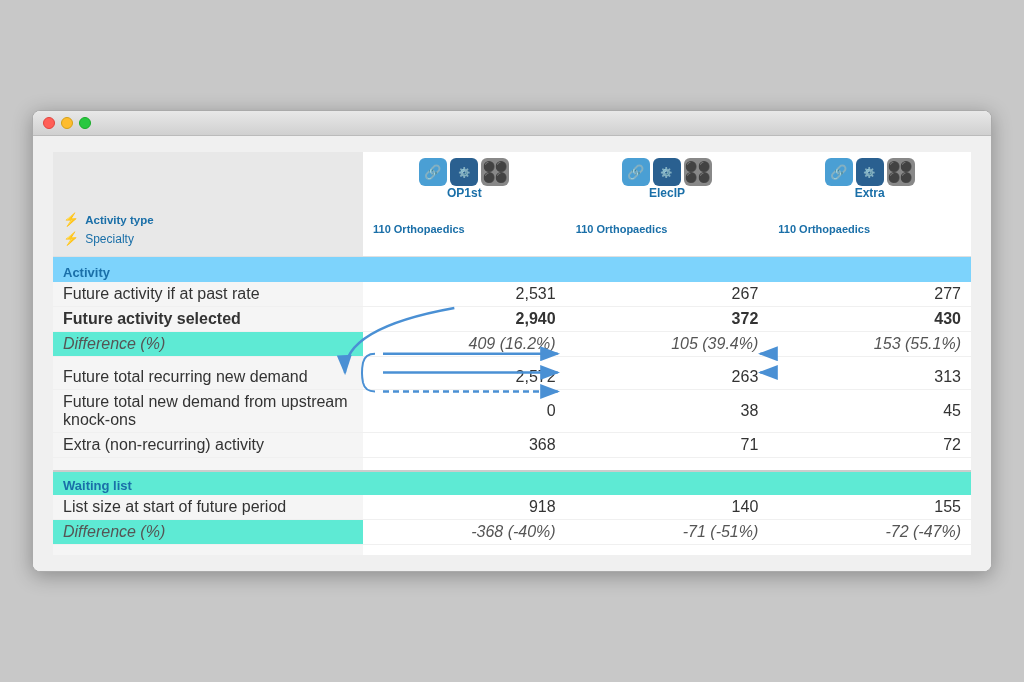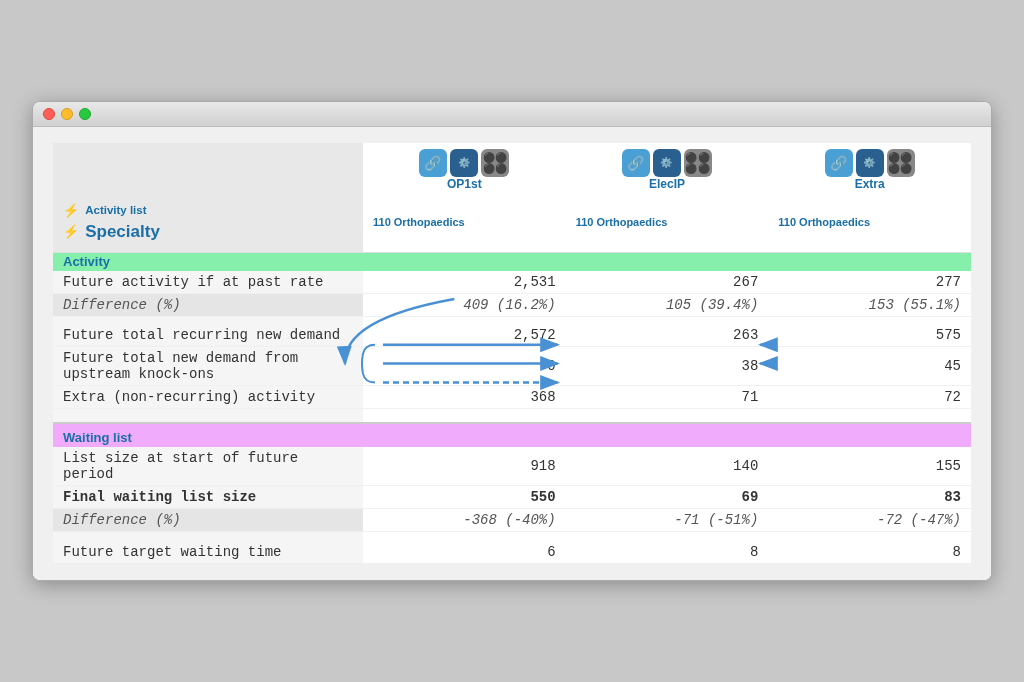--- a/index.html
+++ b/index.html
@@ -90,51 +90,50 @@
       font-size: 11px;
       text-align: left;
     }
     .subheader td:first-child {
       background: #e8e8e8;
       text-align: left;
     }
 
     
     .section-header td {
-      background: #86efac;
-      padding: 1px 10px 2px;
+      background: #7dd3fc;
+      padding: 8px 10px 2px;
       color: #1a6fa8;
       font-weight: bold;
       font-size: 13px;
       border-top: 1px solid #e0e0e0;
     }
 
     
     .data-row td {
       padding: 3px 10px;
       color: #333;
       text-align: right;
-      font-size: 14px;
+      font-size: 16px;
       border-bottom: 1px solid #f0f0f0;
-      font-family: Liberation Mono, monospace;
     }
     .data-row td:first-child {
       text-align: left;
       background: #f5f5f5;
       color: #333;
     }
     .data-row.bold td {
       font-weight: bold;
     }
     .data-row.italic td {
       font-style: italic;
       color: #555;
     }
     .data-row.italic td:first-child {
-      background: #e5e5e5;
+      background: #5eead4;
     }
 
     .left-panel {
       background: #f5f5f5;
     }
 
     .filter-icon {
       color: #e8a020;
       font-size: 13px;
     }
@@ -177,109 +176,103 @@
             <div class="icon-box icon-gray" style="font-size:10px;">⚫⚫<br>⚫⚫</div>
           </div>
           <div class="col-label">Extra</div>
         </td>
       </tr>
 
       <tr class="subheader">
         <td class="left-panel">
           <div style="display:flex;align-items:center;gap:6px;padding:2px 0;">
             <span class="filter-icon">⚡</span>
-            <span style="color:#1a6fa8;font-weight:bold;font-size:11.5px;">Activity list</span>
+            <span style="color:#1a6fa8;font-weight:bold;font-size:11.5px;">Activity type</span>
           </div>
           <div style="display:flex;align-items:center;gap:6px;padding:2px 0;">
             <span class="filter-icon">⚡</span>
-            <span style="color:#1a6fa8;font-weight:bold;font-size:17px;">Specialty</span>
+            <span style="color:#1a6fa8;font-weight:normal;font-size:12px;">Specialty</span>
           </div>
         </td>
         <td>110 Orthopaedics</td>
         <td>110 Orthopaedics</td>
         <td>110 Orthopaedics</td>
       </tr>
 
       <tr class="section-header">
         <td colspan="4">Activity</td>
       </tr>
 
       <tr class="data-row">
         <td class="left-panel">Future activity if at past rate</td>
         <td>2,531</td>
         <td>267</td>
         <td>277</td>
       </tr>
+      <tr class="data-row bold">
+        <td class="left-panel">Future activity selected</td>
+        <td>2,940</td>
+        <td>372</td>
+        <td>430</td>
+      </tr>
       <tr class="data-row italic">
         <td class="left-panel">Difference (%)</td>
         <td>409 (16.2%)</td>
         <td>105 (39.4%)</td>
         <td>153 (55.1%)</td>
       </tr>
       <tr>
         <td style="height:8px;background:#f5f5f5;"></td>
         <td colspan="3" style="height:8px;">
           
         </td>
       </tr>
 
       <tr class="data-row" id="row-recurring" style="position:relative;">
         <td class="left-panel">Future total recurring new demand</td>
         <td>2,572</td>
         <td>263</td>
-        <td>575</td>
+        <td>313</td>
       </tr>
       <tr class="data-row" id="row-knockon">
         <td class="left-panel">Future total new demand from upstream knock-ons</td>
         <td>0</td>
         <td>38</td>
         <td>45</td>
       </tr>
       <tr class="data-row" id="row-extra">
         <td class="left-panel">Extra (non-recurring) activity</td>
         <td>368</td>
         <td>71</td>
         <td>72</td>
       </tr>
       <tr>
         <td style="height:14px;background:#f5f5f5;"></td>
         <td colspan="3" style="height:14px;"></td>
       </tr>
 
       <tr>
-        <td colspan="4" style="background:#f0abfc;padding:6px 10px 2px;color:#1a6fa8;font-weight:bold;font-size:13px;border-top:2px solid #ccc;">Waiting list</td>
+        <td colspan="4" style="background:#5eead4;padding:6px 10px 2px;color:#1a6fa8;font-weight:bold;font-size:13px;border-top:2px solid #ccc;">Waiting list</td>
       </tr>
 
       <tr class="data-row">
         <td class="left-panel">List size at start of future period</td>
         <td>918</td>
         <td>140</td>
         <td>155</td>
       </tr>
-      <tr class="data-row bold">
-        <td class="left-panel">Final waiting list size</td>
-        <td>550</td>
-        <td>69</td>
-        <td>83</td>
-      </tr>
       <tr class="data-row italic">
         <td class="left-panel">Difference (%)</td>
         <td>-368 (-40%)</td>
         <td>-71 (-51%)</td>
         <td>-72 (-47%)</td>
       </tr>
       <tr>
         <td style="height:10px;background:#f5f5f5;"></td>
         <td colspan="3" style="height:10px;"></td>
-      </tr>
-      <tr class="data-row">
-        <td class="left-panel">Future target waiting time</td>
-        <td>6</td>
-        <td>8</td>
-        <td>8</td>
       </tr>
     </tbody>
       </table>
 
     <div id="arrow-overlay" style="position:relative;pointer-events:none;">
       <svg id="arrows-svg" style="position:absolute;top:0;left:0;overflow:visible;pointer-events:none;" width="0" height="0">
         <defs>
           <marker id="arrowhead-solid" markerWidth="8" markerHeight="6" refX="8" refY="3" orient="auto">
             <polygon points="0 0, 8 3, 0 6" fill="#4a90d4"></polygon>
           </marker>

